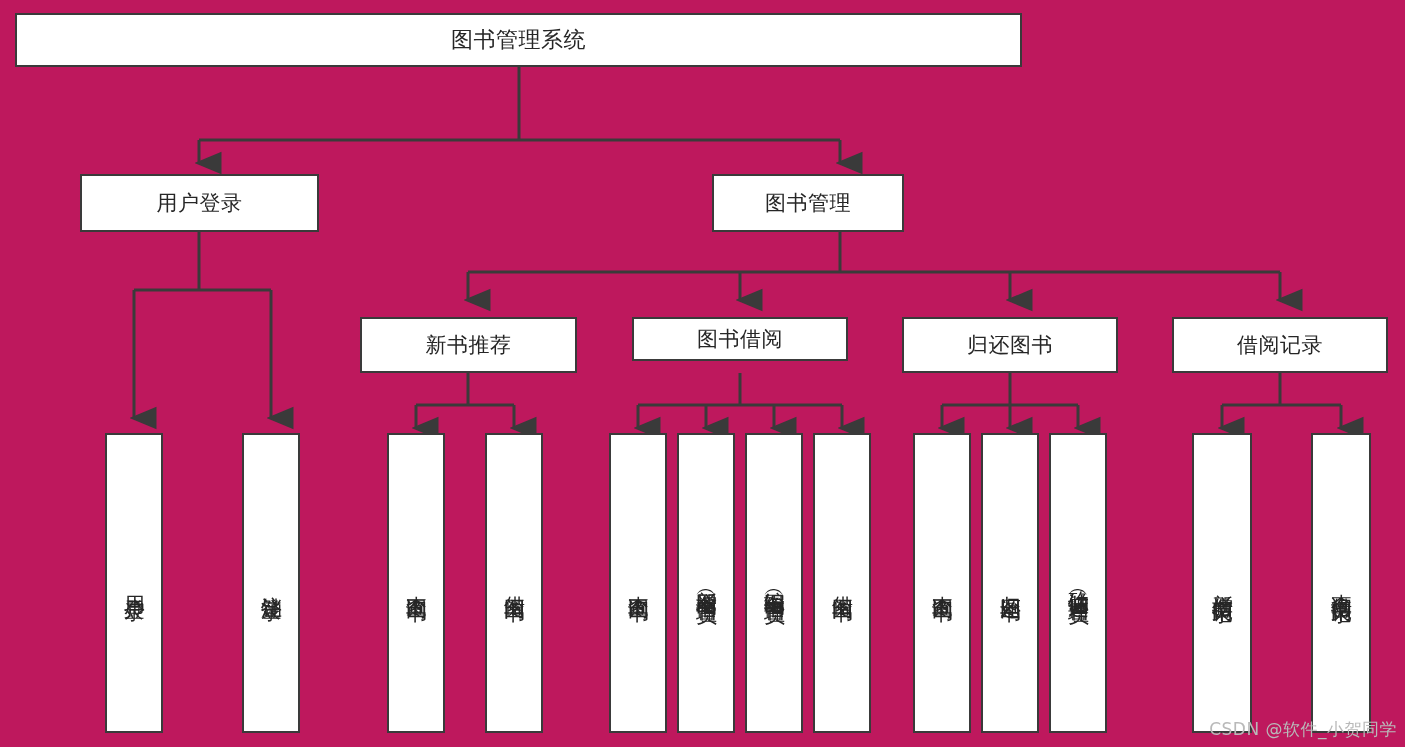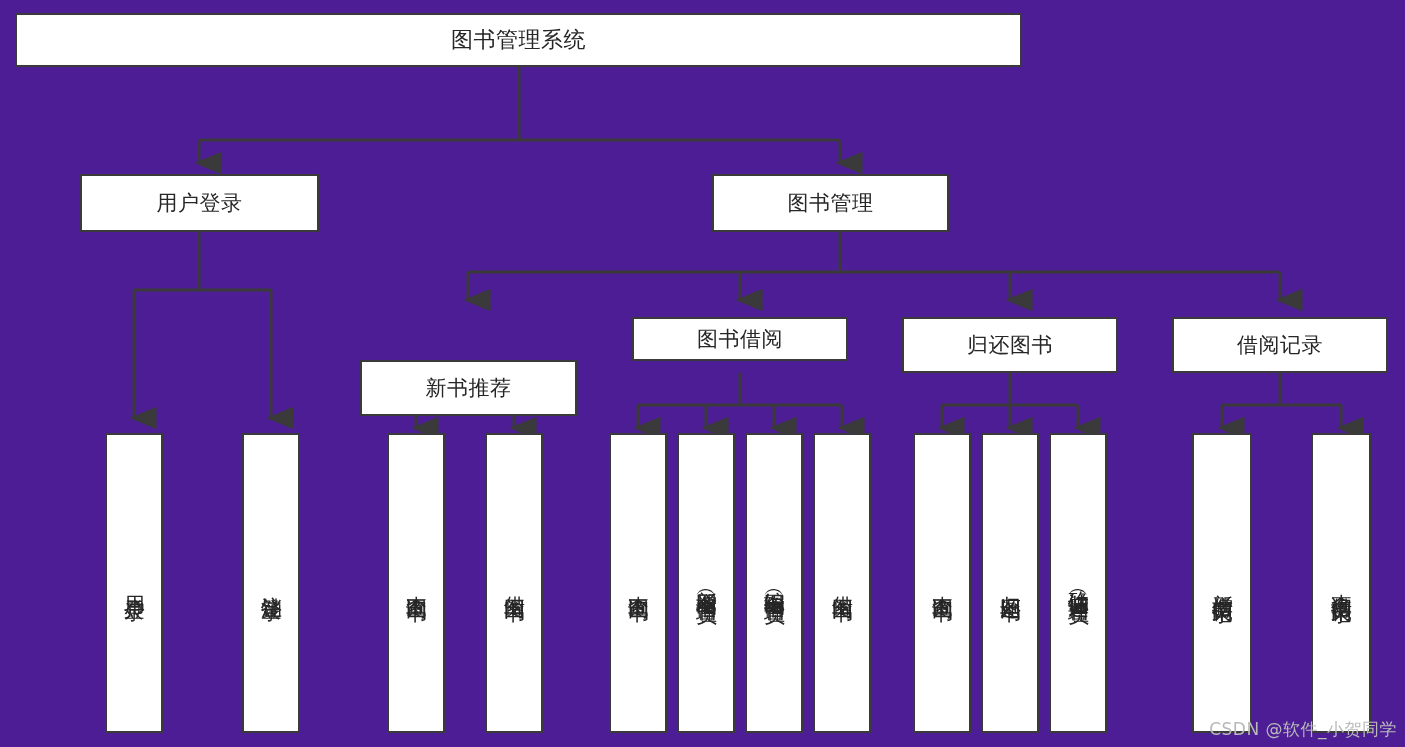--- a/index.html
+++ b/index.html
@@ -7,21 +7,21 @@
     padding: 0;
     background: #ffffff;
   }
   body {
     font-family: "DejaVu Sans", "Liberation Sans", sans-serif;
   }
   #canvas {
     position: relative;
     width: 1405px;
     height: 747px;
-    background: #4c1d95;
+    background: #be185d;
     overflow: hidden;
   }
   svg.wires {
     position: absolute;
     left: 0;
     top: 0;
     width: 1405px;
     height: 747px;
     pointer-events: none;
   }
@@ -130,25 +130,25 @@
   </svg>
 
   <div class="node root horiz" style="left:15px; top:13px; width:1007px; height:54px;">
     <span class="label">图书管理系统</span>
   </div>
 
   <div class="node horiz" style="left:80px; top:174px; width:239px; height:58px;">
     <span class="label">用户登录</span>
   </div>
 
-  <div class="node horiz" style="left:712px; top:174px; width:237px; height:58px;">
+  <div class="node horiz" style="left:712px; top:174px; width:192px; height:58px;">
     <span class="label">图书管理</span>
   </div>
 
-  <div class="node horiz" style="left:360px; top:317px; width:217px; height:56px;margin-top:43px;">
+  <div class="node horiz" style="left:360px; top:317px; width:217px; height:56px;">
     <span class="label">新书推荐</span>
   </div>
 
   <div class="node horiz" style="left:632px; top:317px; width:216px; height:44px;">
     <span class="label">图书借阅</span>
   </div>
 
   <div class="node horiz" style="left:902px; top:317px; width:216px; height:56px;">
     <span class="label">归还图书</span>
   </div>

